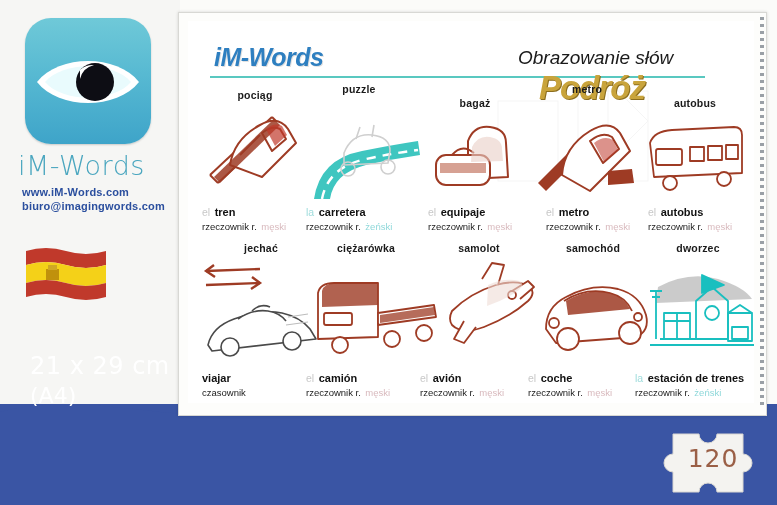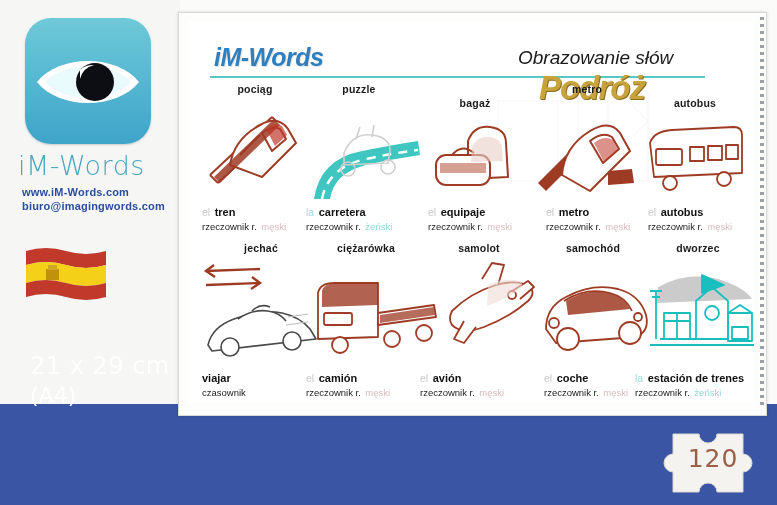--- a/index.html
+++ b/index.html
@@ -154,21 +154,21 @@
       <div class="podroz">Podróż</div>
 
       <svg class="bg-ghost" style="left:300px;top:60px;" width="230" height="130" viewBox="0 0 230 130">
         <g stroke="#7a7a7a" fill="none" stroke-width="1">
           <rect x="10" y="20" width="60" height="80"></rect>
             <rect x="90" y="10" width="70" height="90"></rect>
           <path d="M120 0 l40 40 l-40 40 Z"></path>
         </g>
       </svg>
 
-      <div class="cell" style="left:8px;top:62px;width:118px;">
+      <div class="cell" style="left:8px;top:68px;width:118px;">
         <div class="pl">pociąg</div>
       </div>
       <svg style="position:absolute;left:12px;top:82px;" width="118" height="92" viewBox="0 0 118 92">
         <g stroke="#9e3b24" stroke-width="2" fill="none" stroke-linejoin="round">
           <path d="M10 72 L72 14"></path>
             <path d="M18 80 L80 22"></path>
             <path d="M10 72 L18 80"></path>
             <path d="M72 14 L80 22"></path>
           <path d="M30 62 q4 -26 30 -40 q18 -10 28 4 l8 14 l-34 34 z" fill="#fff"></path>
           <path d="M62 30 q10 -8 18 -4 l6 10 l-14 12 z" fill="#fff"></path>
@@ -361,21 +361,21 @@
         <span class="es">camión</span><br>
         <span class="pos">rzeczownik r.</span>
         <span class="gen">męski</span>
       </div>
       <div class="label" style="left:232px;top:350px;">
         <span class="art">el</span>
         <span class="es">avión</span><br>
         <span class="pos">rzeczownik r.</span>
         <span class="gen">męski</span>
       </div>
-      <div class="label" style="left:340px;top:350px;margin-left:16px;">
+      <div class="label" style="left:340px;top:350px;">
         <span class="art">el</span>
         <span class="es">coche</span><br>
         <span class="pos">rzeczownik r.</span>
         <span class="gen">męski</span>
       </div>
       <div class="label" style="left:447px;top:350px;">
         <span class="art f">la</span>
         <span class="es">estación de trenes</span><br>
         <span class="pos">rzeczownik r.</span>
         <span class="gen f">żeński</span>

